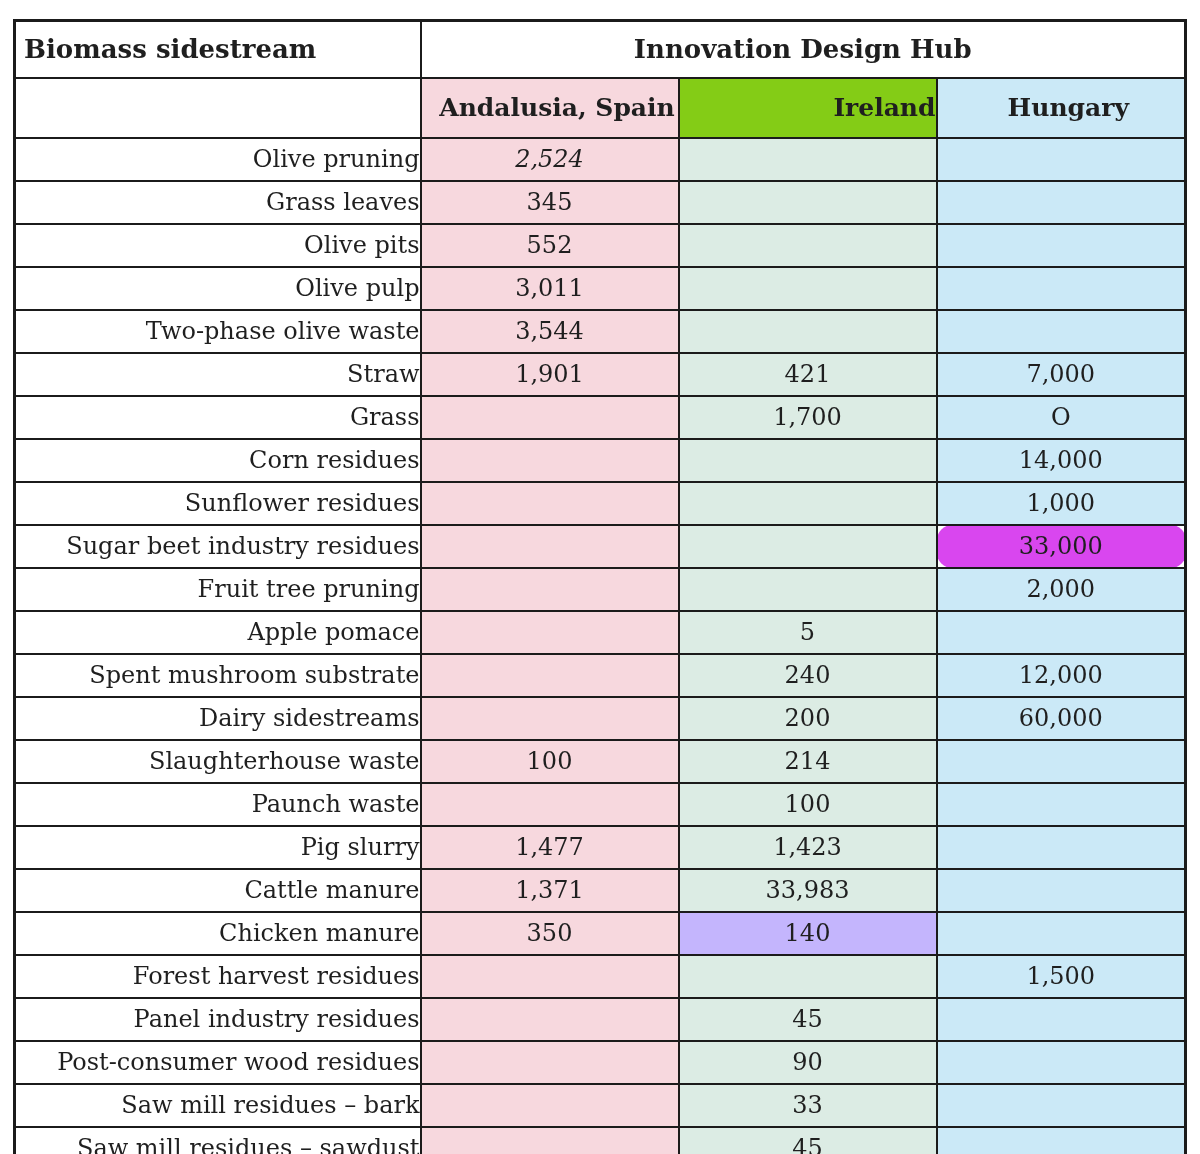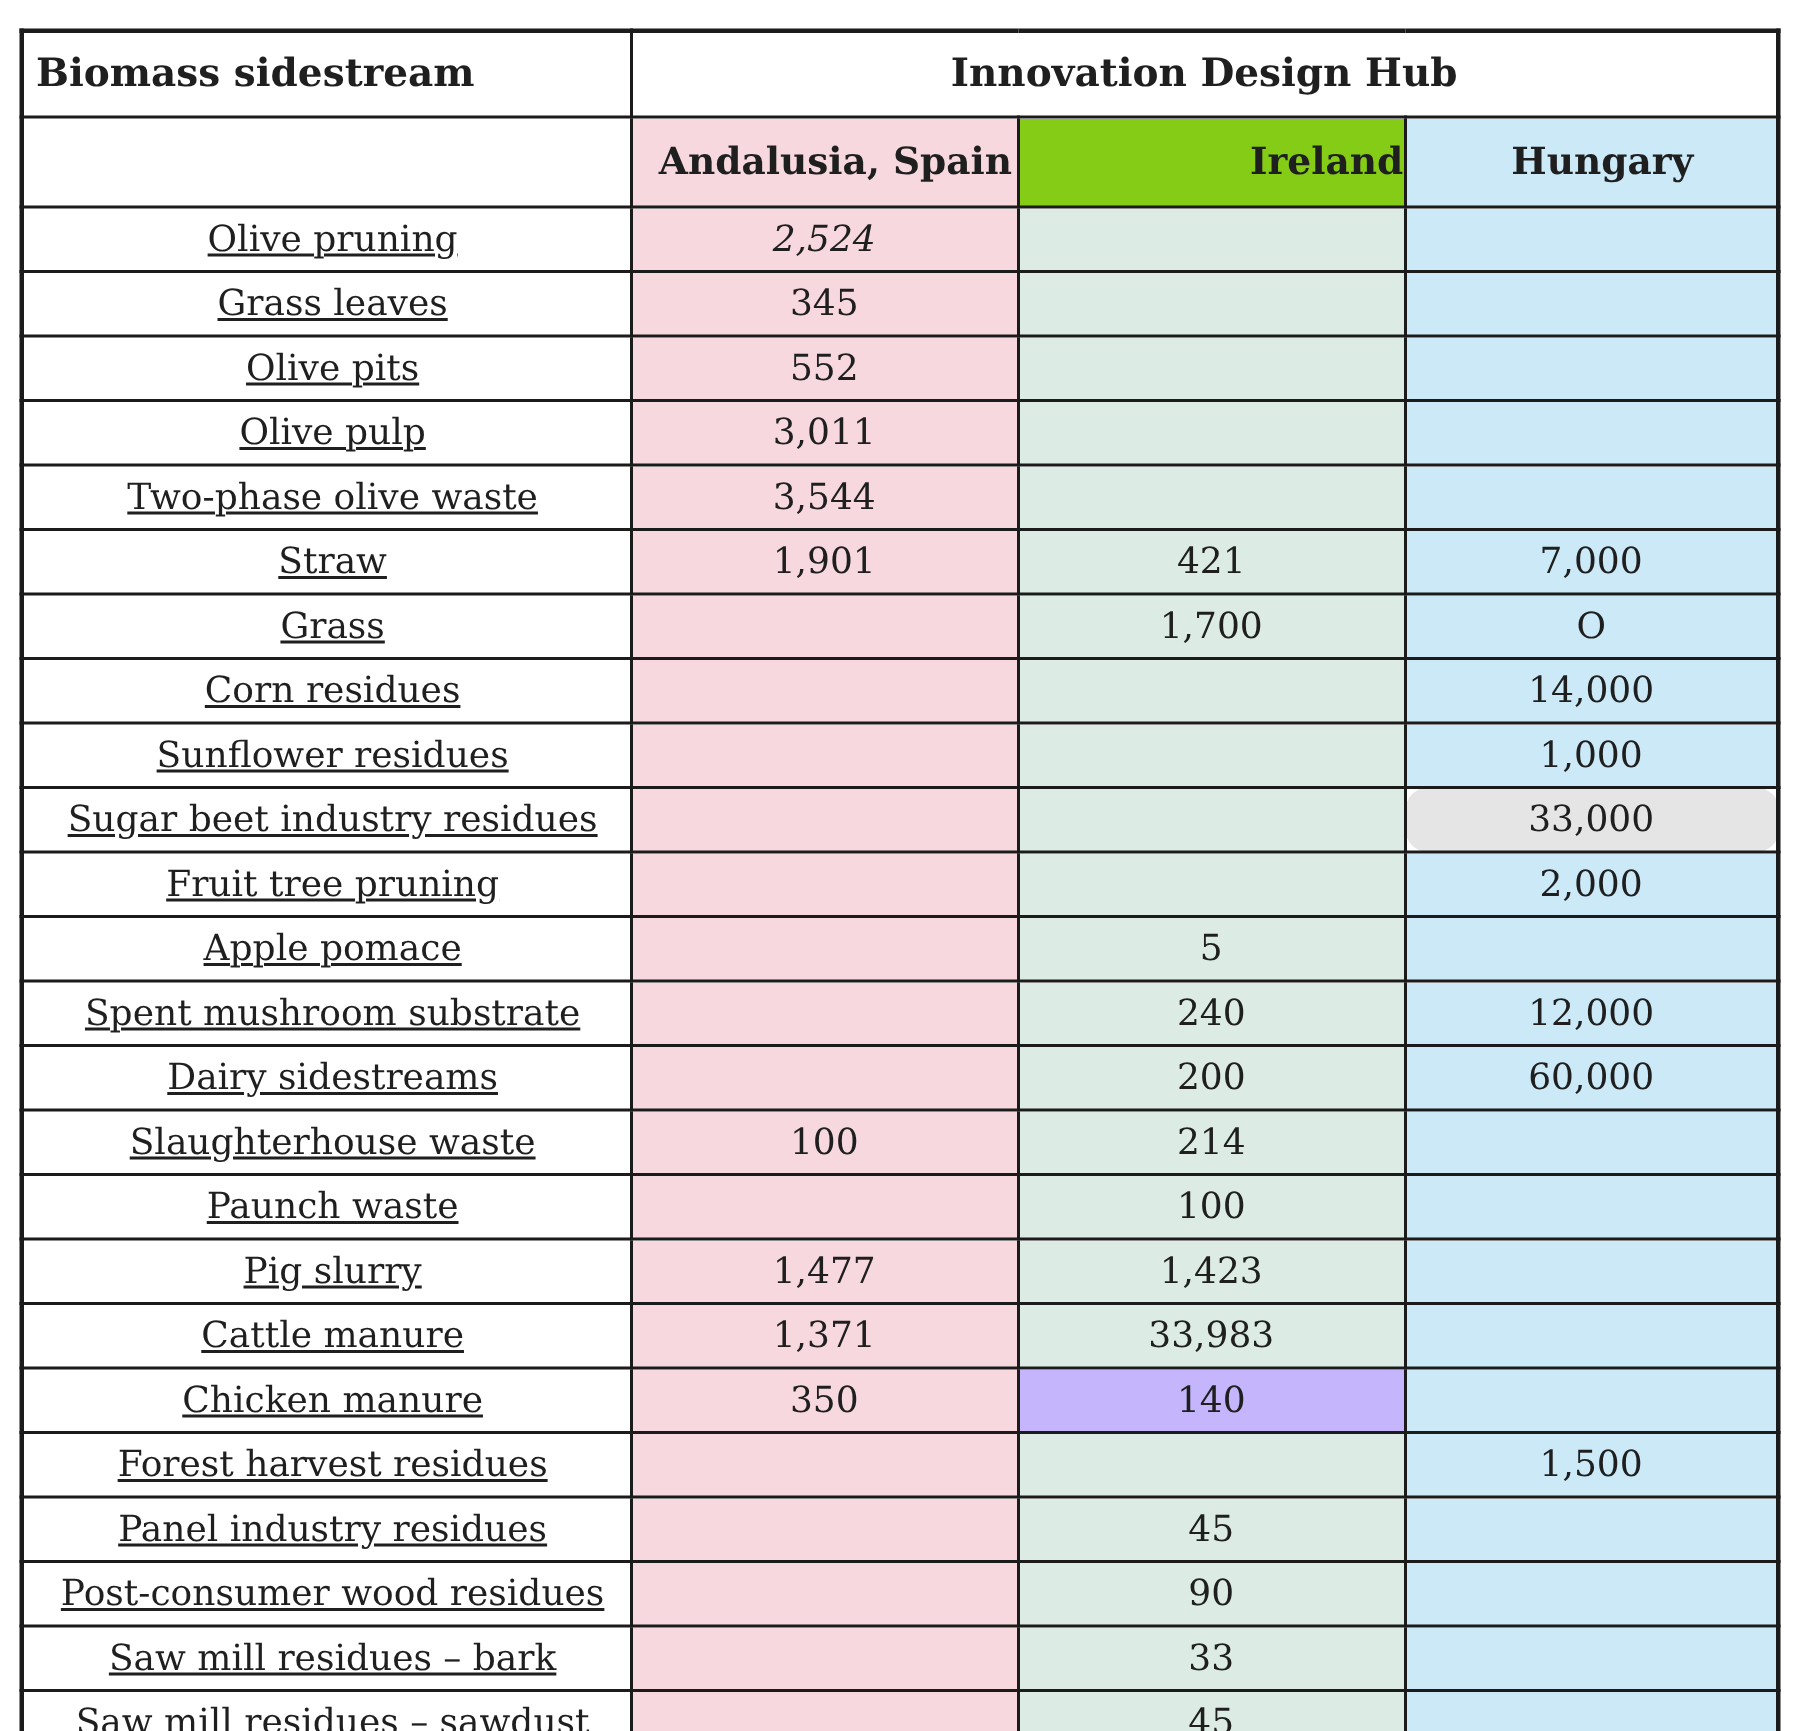--- a/index.html
+++ b/index.html
@@ -64,24 +64,23 @@
   }
   th.empty-header {
     background: #ffffff;
   }
   th.region-th {
     text-align: center;
     font-weight: bold;
     font-size: 25px;
   }
   td.row-label {
-    text-align: center;
+    text-align: right;
     padding-left: 8px;
     background: #ffffff;
-    text-decoration: underline;
   }
   td.val {
     text-align: center;
   }
 </style>
 </head>
 <body>
 
 <div class="page">
   <table class="biomass-table">
@@ -155,21 +154,21 @@
         <tr>
           <td class="row-label">Sunflower residues</td>
           <td class="val" style="background: rgb(247, 216, 222);"></td>
           <td class="val" style="background: rgb(220, 236, 228);"></td>
           <td class="val" style="background: rgb(203, 233, 247);">1,000</td>
         </tr>
         <tr>
           <td class="row-label">Sugar beet industry residues</td>
           <td class="val" style="background: rgb(247, 216, 222);"></td>
           <td class="val" style="background: rgb(220, 236, 228);"></td>
-          <td class="val" style="background: #e5e5e5; border-radius: 15px;">33,000</td>
+          <td class="val" style="background: #d946ef; border-radius: 15px;">33,000</td>
         </tr>
         <tr>
           <td class="row-label">Fruit tree pruning</td>
           <td class="val" style="background: rgb(247, 216, 222);"></td>
           <td class="val" style="background: rgb(220, 236, 228);"></td>
           <td class="val" style="background: rgb(203, 233, 247);">2,000</td>
         </tr>
         <tr>
           <td class="row-label">Apple pomace</td>
           <td class="val" style="background: rgb(247, 216, 222);"></td>

